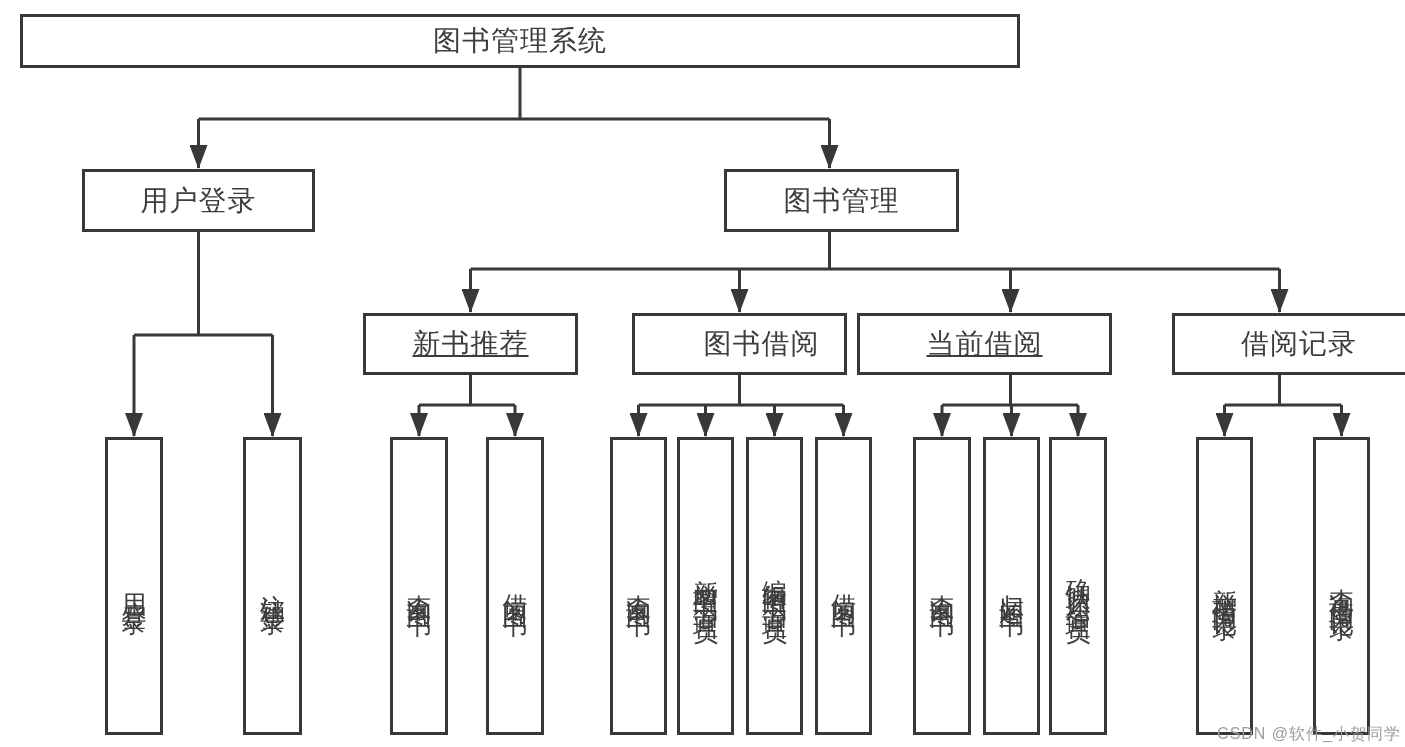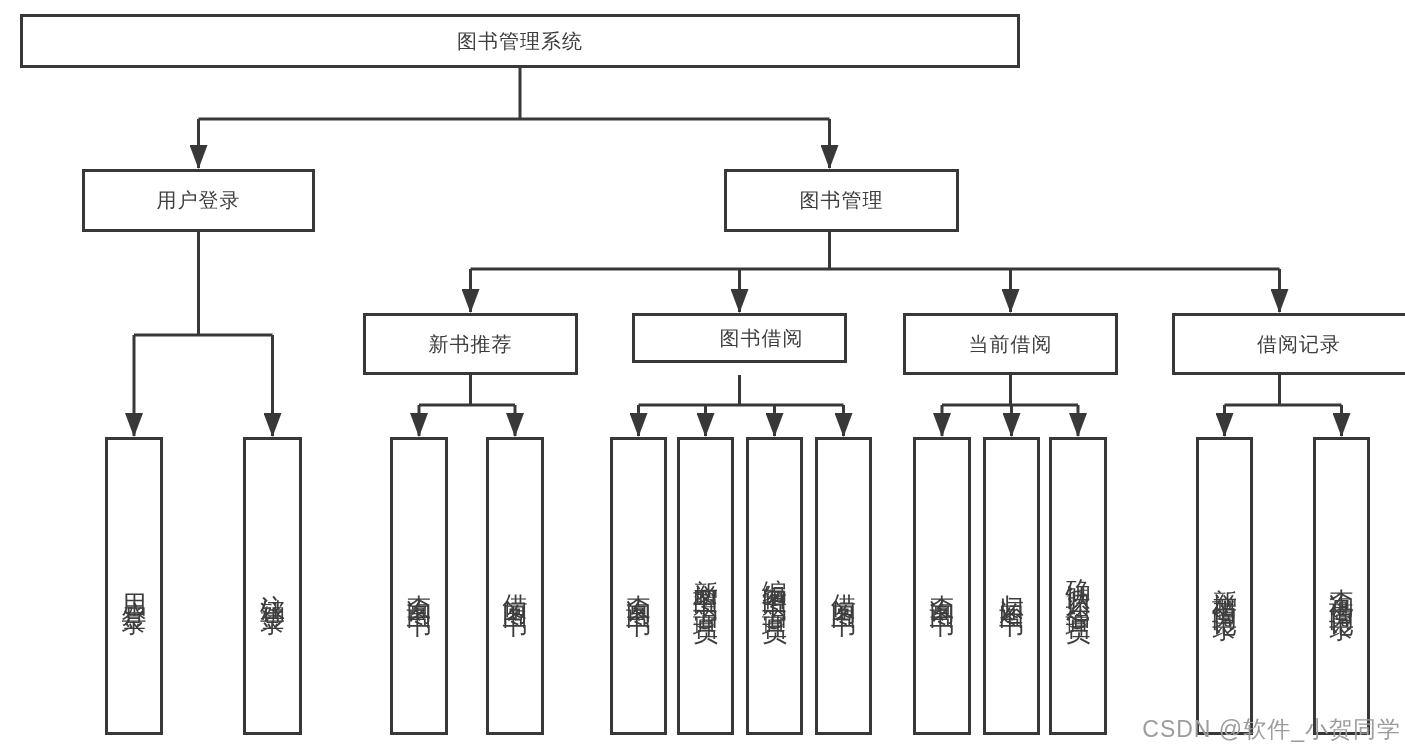--- a/index.html
+++ b/index.html
@@ -21,58 +21,58 @@
   .edge{stroke:var(--line);stroke-width:3;fill:none;}
   .arrowhead{fill:var(--line);}
   .node{
     position:absolute;
     background:var(--background);
     border:3px solid var(--line);
     box-sizing:border-box;
     display:flex;align-items:center;justify-content:center;
     text-align:center;
   }
-  .hnode{font-size:20px;letter-spacing:1px;}
+  .hnode{font-size:28px;letter-spacing:1px;}
   .leaf span.vtext{
     writing-mode:vertical-rl;
     text-orientation:mixed;
     font-size:25px;
     letter-spacing:6px;
     line-height:1;
     white-space:nowrap;
   }
   
   .n-root{left:20px;top:14px;width:1000px;height:54px;}
   
   .n-userlogin{left:82px;top:169px;width:233px;height:63px;}
   .n-bookmgmt{left:712px;top:169px;width:235px;height:63px;margin-left:12px;}
   
-  .n-sec0{left:363px;top:313px;width:215px;height:62px;}
-  .n-sec1{left:632px;top:313px;width:215px;height:50px;padding-left:44px;}
-  .n-sec2{left:903px;top:313px;width:215px;height:62px;}
+  .n-sec0{left:363px;top:313px;width:215px;height:62px;text-decoration:underline;}
+  .n-sec1{left:632px;top:313px;width:215px;height:62px;padding-left:44px;}
+  .n-sec2{left:857px;top:313px;width:255px;height:62px;text-decoration:underline;}
   .n-sec3{left:1172px;top:313px;width:254px;height:62px;}
   
   .leaf{top:437px;height:298px;}
   .n-a1{left:105px;width:58px;}
   .n-a2{left:243px;width:59px;}
   .n-b1{left:390px;width:58px;}
   .n-b2{left:486px;width:58px;}
   .n-c1{left:610px;width:57px;}
   .n-c2{left:677px;width:57px;}
   .n-c3{left:746px;width:57px;}
   .n-c4{left:815px;width:57px;}
   .n-d1{left:913px;width:58px;}
   .n-d2{left:983px;width:57px;}
   .n-d3{left:1049px;width:58px;}
   .n-e1{left:1196px;width:57px;}
   .n-e2{left:1313px;width:57px;}
   .watermark{
     position:absolute;
     right:4px;bottom:2px;
-    font-size:23px;
+    font-size:16px;
     color:var(--watermark);
     z-index:5;
     letter-spacing:1px;
   }
 </style>
 </head>
 <body>
 
 <div class="canvas">
 

